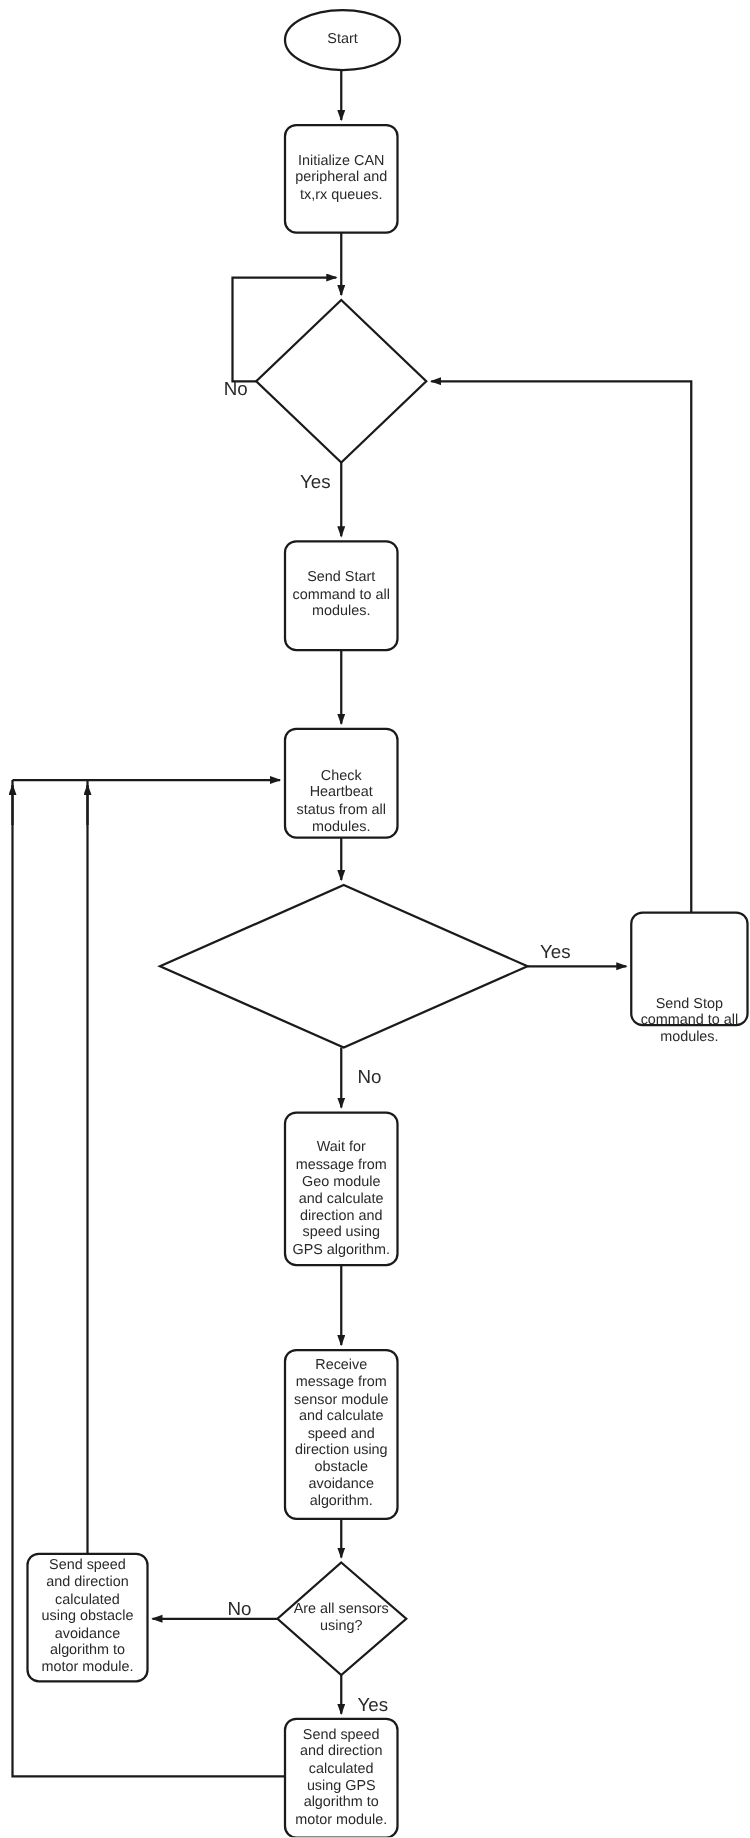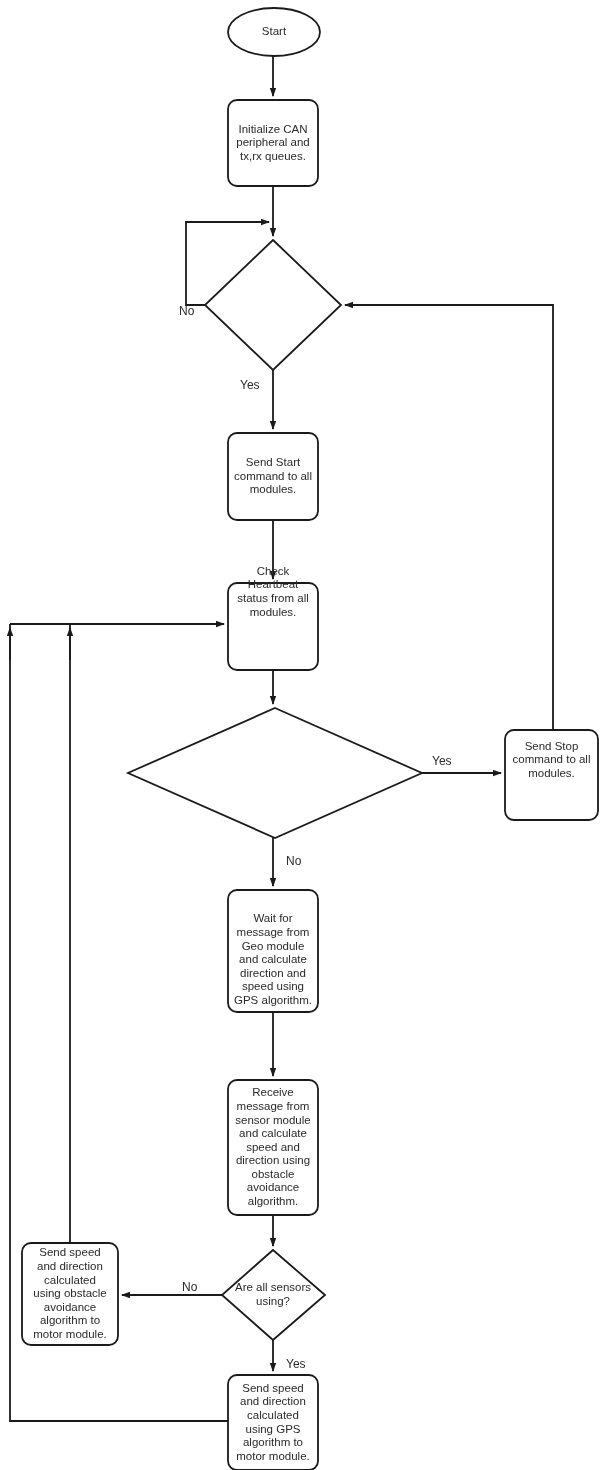--- a/index.html
+++ b/index.html
@@ -32,21 +32,21 @@
     color: #2a2a2a;
     font-size: 11.5px;
     line-height: 13.6px;
     white-space: pre-line;
     pointer-events: none;
     box-sizing: border-box;
   }
   .edge-label {
     position: absolute;
     color: #2a2a2a;
-    font-size: 12px;
+    font-size: 15px;
     line-height: 13px;
     white-space: nowrap;
     pointer-events: none;
   }
 </style>
 </head>
 <body>
 
 <div id="canvas">
 
@@ -118,27 +118,27 @@
 
   <div class="node-label" style="left:228px;top:100px;width:90px;height:86px;">Initialize CAN
 peripheral and
 tx,rx queues.</div>
 
 
   <div class="node-label" style="left:228px;top:433px;width:90px;height:87px;">Send Start
 command to all
 modules.</div>
 
-  <div class="node-label" style="left:228px;top:552px;width:90px;height:80px;text-align:center;">Check
+  <div class="node-label" style="left:228px;top:602px;width:90px;height:80px;text-align:center;">Check
 Heartbeat
 status from all
 modules.</div>
 
 
-  <div class="node-label" style="left:505px;top:715px;width:93px;height:90px;">Send Stop
+  <div class="node-label" style="left:505px;top:772px;width:93px;height:90px;">Send Stop
 command to all
 modules.</div>
 
   <div class="node-label" style="left:226px;top:890px;width:94px;height:140px;">Wait for
 message from
 Geo module
 and calculate
 direction and
 speed using
 GPS algorithm.</div>

